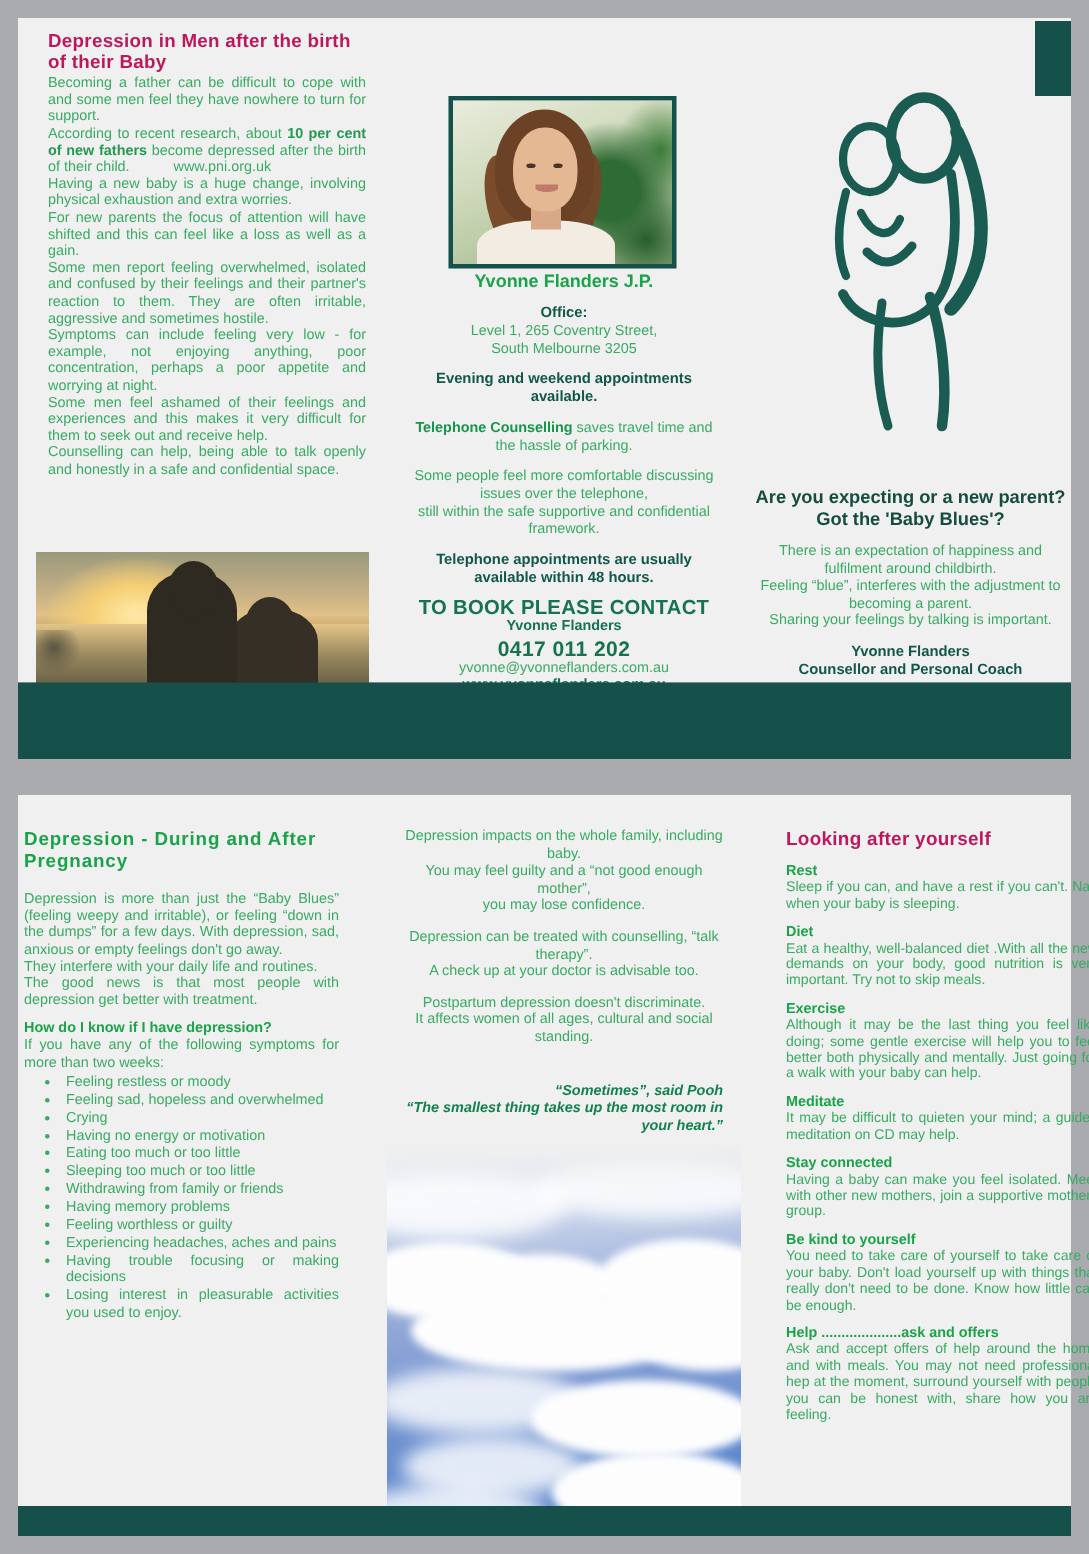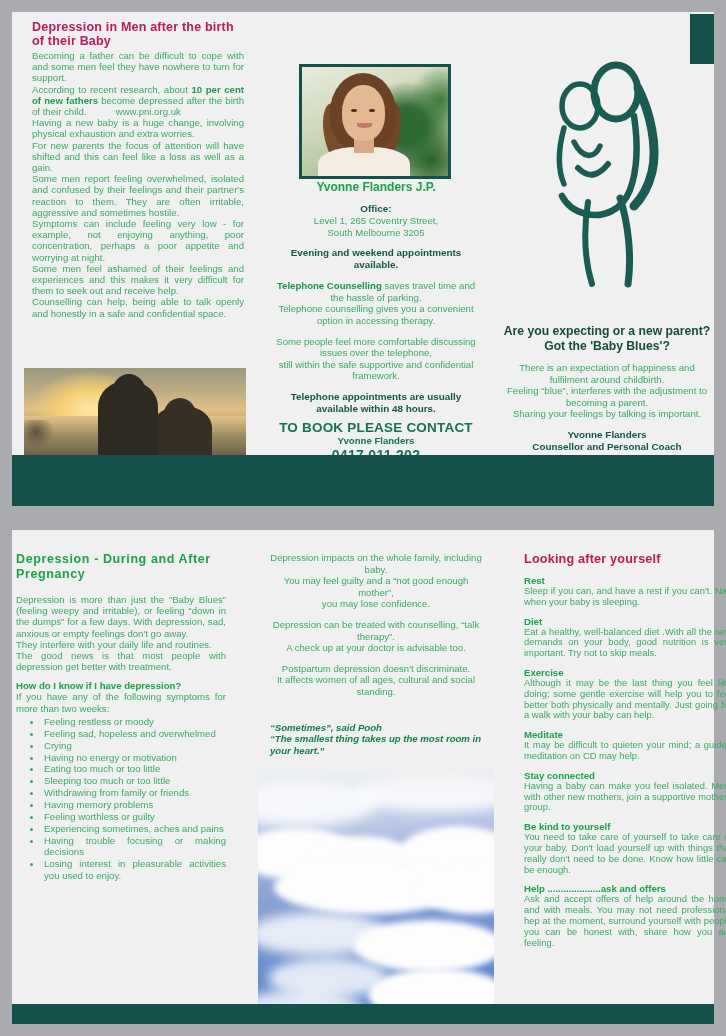--- a/index.html
+++ b/index.html
@@ -187,21 +187,21 @@
   }
   ul.symptoms li::marker { color: #3aab64; font-size: 9px; }
 
   
   .quote {
     color: #13804d;
     font-weight: bold;
     font-style: italic;
     font-size: 9.6px;
     line-height: 11.6px;
-    text-align: left;
+    text-align: right;
     margin: 0;
   }
 
   
   #portrait-frame {
     position: absolute;
     left: 287px; top: 52px; width: 152px; height: 115px;
     border: 3px solid #15514a;
     box-sizing: border-box;
     background: #dfe6d2;
@@ -381,21 +381,20 @@
     <div class="col" id="top-col-mid" style="top:168px;">
       <p class="name-title">Yvonne Flanders J.P.</p>
       <div class="spacer"></div>
       <p class="dark-bold-center">Office:</p>
       <p class="body-center">Level 1, 265 Coventry Street,</p>
       <p class="body-center">South Melbourne 3205</p>
       <div class="spacer"></div>
       <p class="dark-bold-center">Evening and weekend appointments available.</p>
       <div class="spacer"></div>
       <p class="body-center"><span class="mid-bold">Telephone Counselling</span><span> saves travel time and the hassle of parking.</span></p>
-      <p class="body-center">Telephone counselling gives you a convenient option in accessing therapy.</p>
       <div class="spacer"></div>
       <p class="body-center">Some people feel more comfortable discussing issues over the telephone,</p>
       <p class="body-center">still within the safe supportive and confidential framework.</p>
       <div class="spacer"></div>
       <p class="dark-bold-center">Telephone appointments are usually available within 48 hours.</p>
       <div class="spacer-sm"></div>
       <p class="book-head">TO BOOK PLEASE CONTACT</p>
       <p class="book-name">Yvonne Flanders</p>
       <p class="book-phone">0417 011 202</p>
       <p class="book-email">yvonne@yvonneflanders.com.au</p>
@@ -449,21 +448,21 @@
       <ul class="symptoms">
         <li>Feeling restless or moody</li>
         <li>Feeling sad, hopeless and overwhelmed</li>
         <li>Crying</li>
         <li>Having no energy or motivation</li>
         <li>Eating too much or too little</li>
         <li>Sleeping too much or too little</li>
         <li>Withdrawing from family or friends</li>
         <li>Having memory problems</li>
         <li>Feeling worthless or guilty</li>
-        <li>Experiencing sometimes, aches and pains</li>
+        <li>Experiencing headaches, aches and pains</li>
         <li>Having trouble focusing or making decisions</li>
         <li>Losing interest in pleasurable activities you used to enjoy.</li>
       </ul>
     </div>
 
     <div class="col" id="bot-col-mid">
       <p class="body-center">Depression impacts on the whole family, including baby.</p>
       <p class="body-center">You may feel guilty and a “not good enough mother”,</p>
       <p class="body-center">you may lose confidence.</p>
       <div class="spacer"></div>

